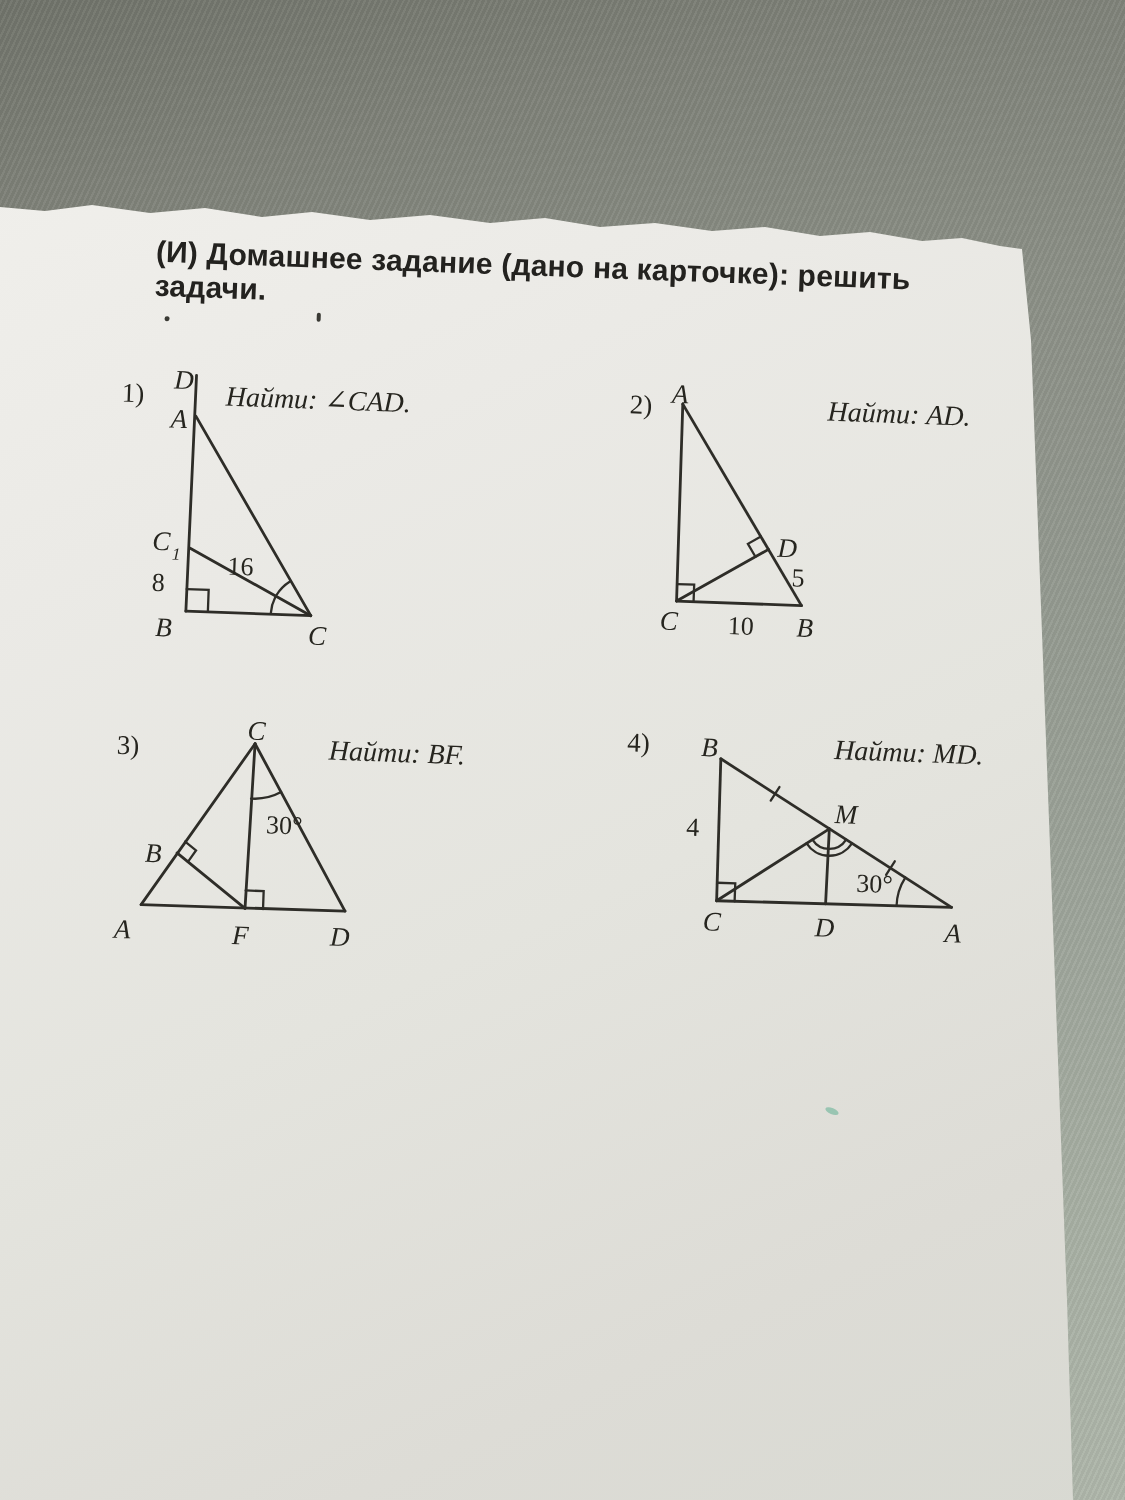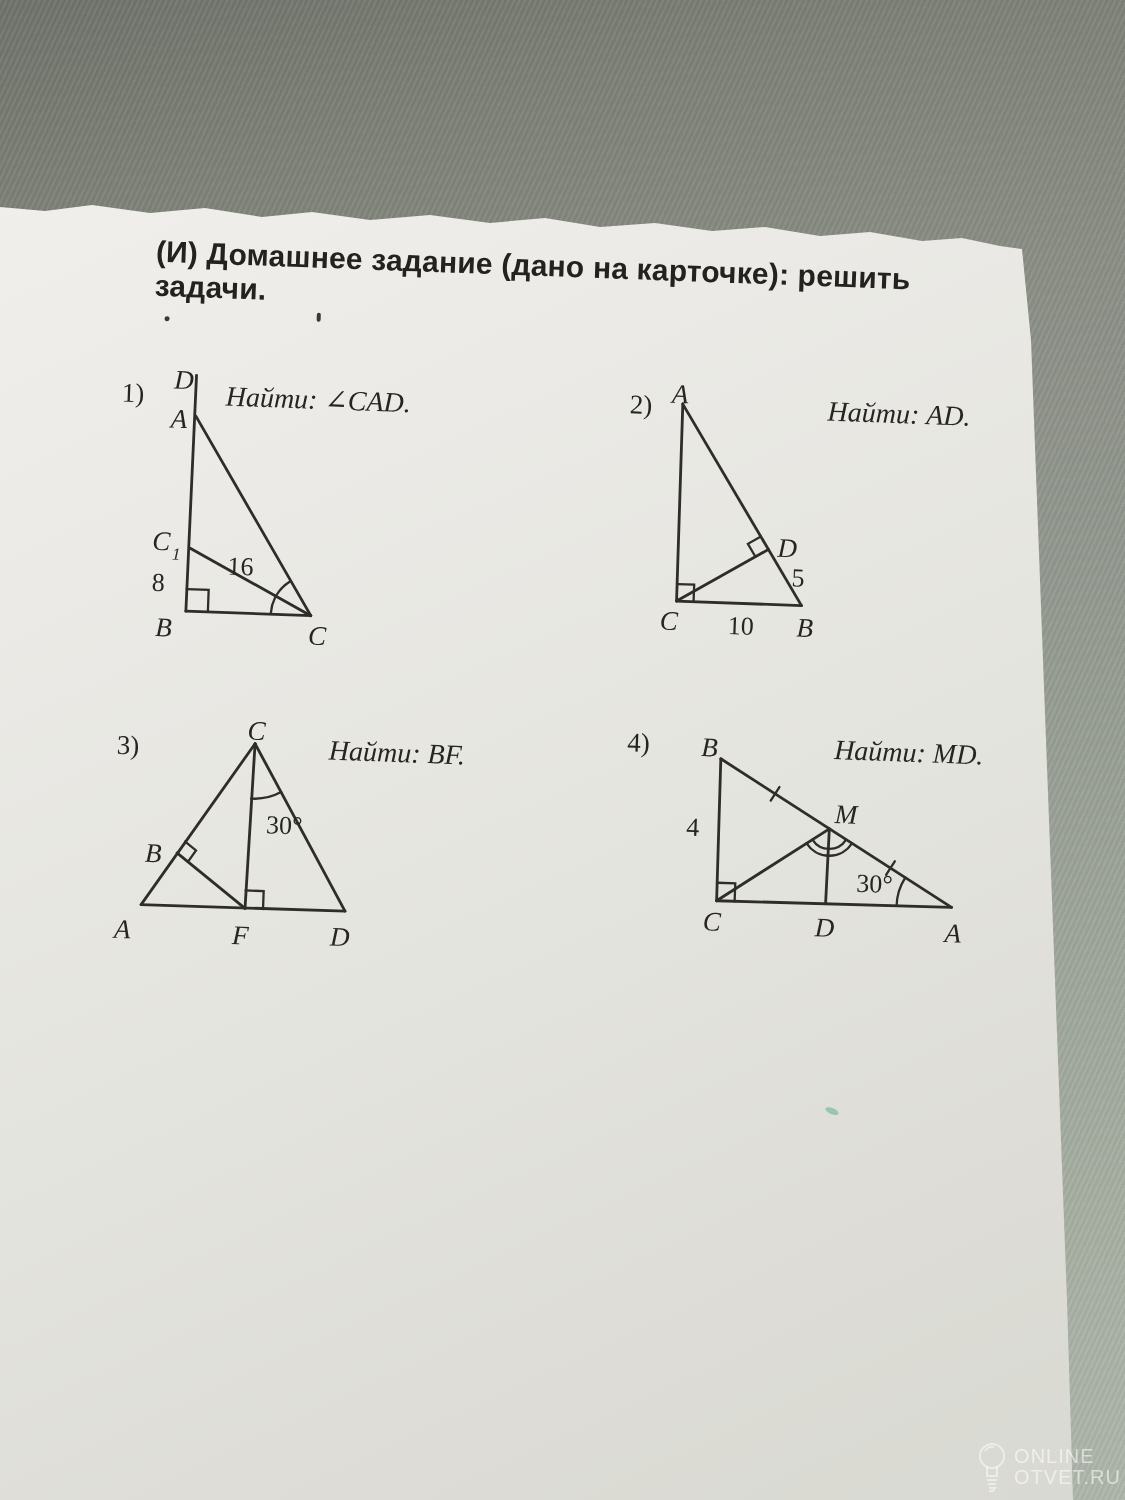--- a/index.html
+++ b/index.html
@@ -141,29 +141,13 @@
         <text class="meas" x="70" y="118">4</text>
         <text class="vlab" x="218" y="100">M</text>
         <text class="meas" x="242" y="168">30°</text>
         <text class="vlab" x="90" y="212">C</text>
         <text class="vlab" x="202" y="214">D</text>
         <text class="vlab" x="332" y="215">A</text>
       </svg>
     </div>
   </div>
 
-  <div class="watermark">
-    <svg width="36" height="54" viewBox="0 0 36 54">
-      <g fill="none" stroke="rgba(255,255,255,0.5)" stroke-width="2">
-        <circle cx="18" cy="16" r="12"></circle>
-        <path d="M 11 11 A 8 8 0 0 1 20 7"></path>
-        <path d="M 13 27 L 13 36 L 23 36 L 23 27"></path>
-        <line x1="13" y1="40" x2="23" y2="40"></line>
-        <line x1="14" y1="44" x2="22" y2="44"></line>
-        <path d="M 15 48 L 21 48 L 19 51 L 15 51"></path>
-      </g>
-    </svg>
-    <div class="wm-text">
-      <div>ONLINE</div>
-      <div>OTVET.RU</div>
-    </div>
-  </div>
 </div>
 
 </body></html>

